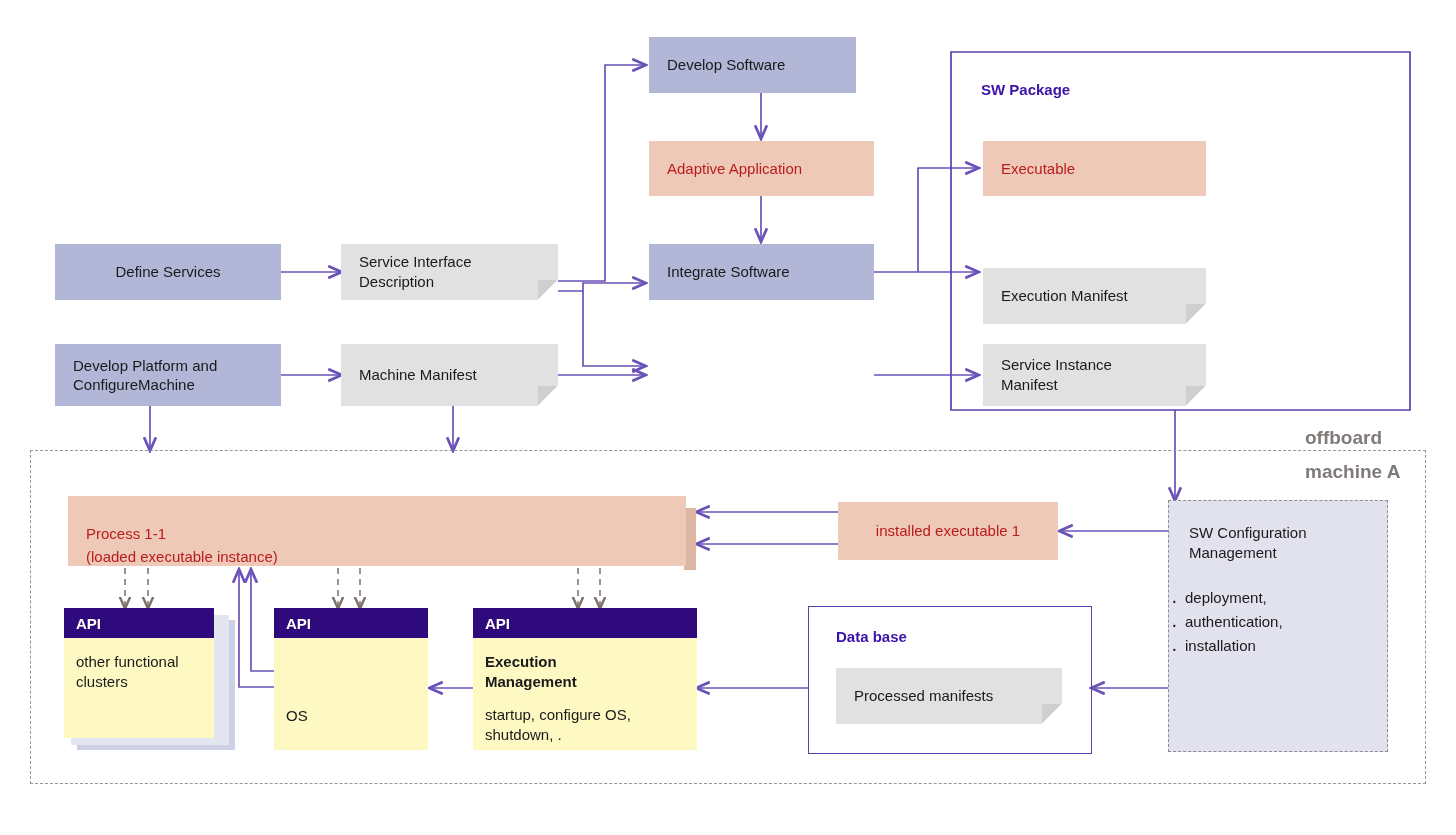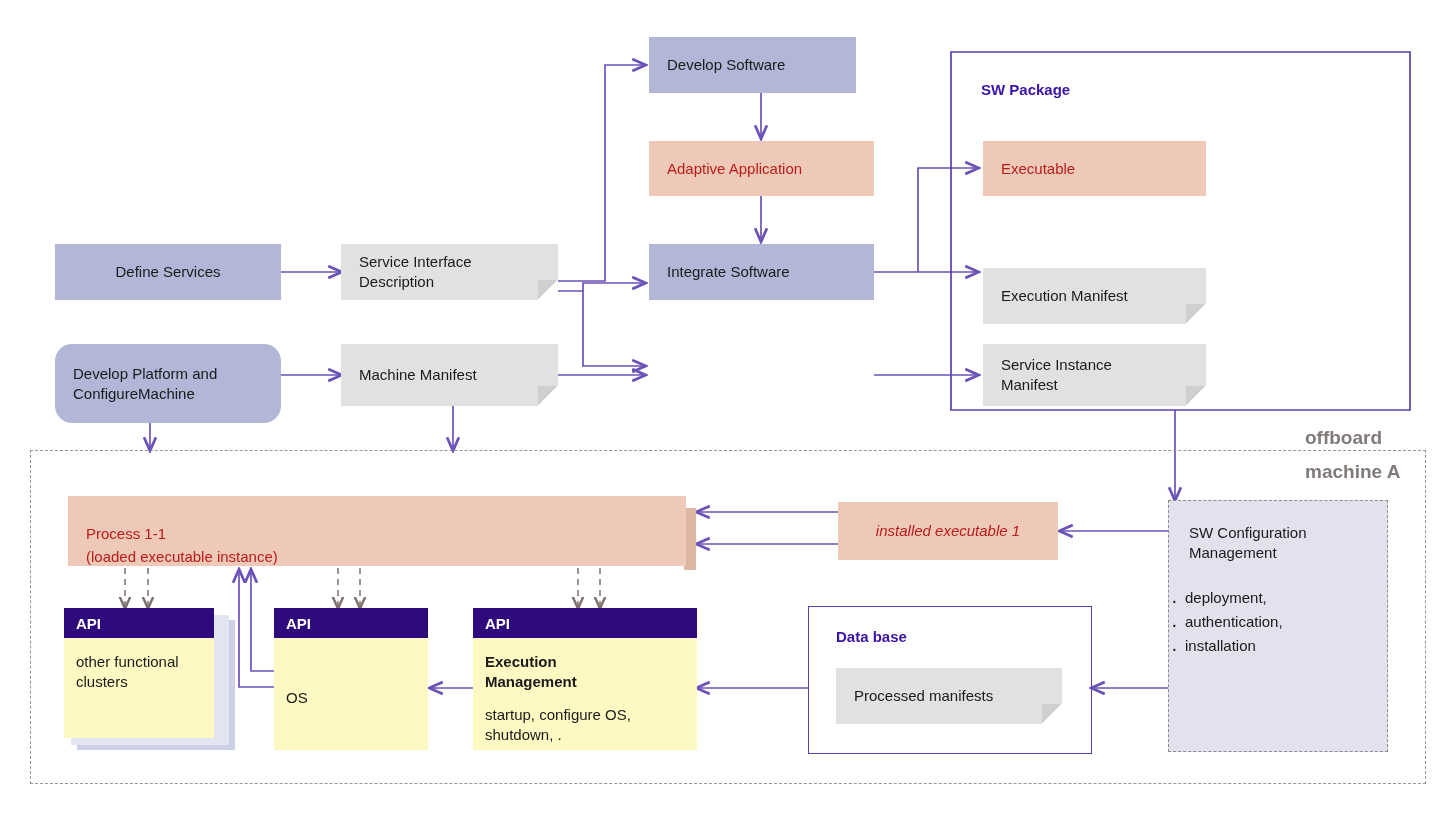--- a/index.html
+++ b/index.html
@@ -114,21 +114,21 @@
       <path d="M360,568 L360,608"></path>
       <path d="M578,568 L578,608"></path>
       <path d="M600,568 L600,608"></path>
     </g>
   </svg>
 
   <div class="box proc" style="left:55px;top:244px;width:226px;height:56px;justify-content:center;">
     <span class="lbl">Define Services</span>
   </div>
 
-  <div class="box proc" style="left:55px;top:344px;width:226px;height:79px;border-radius:17px;">
+  <div class="box proc" style="left:55px;top:344px;width:226px;height:62px;">
     <span class="lbl">Develop Platform and
 ConfigureMachine</span>
   </div>
 
   <div class="box doc" style="left:341px;top:244px;width:217px;height:56px;">
     <span class="lbl">Service Interface
 Description</span>
     <span class="fold"></span>
   </div>
 
@@ -180,37 +180,37 @@
   <div class="dashed-region" style="left:30px;top:450px;width:1396px;height:334px;border-top-color:#9b9391;"></div>
 
   <div class="box" style="left:684px;top:508px;width:12px;height:62px;background:#dcb6a2;"></div>
   <div class="box peach" style="left:68px;top:496px;width:618px;height:70px;align-items:flex-start;padding-top:28px;">
     <div style="display:flex;flex-direction:column;">
       <span>Process 1-1</span>
       <span style="margin-top:3px;">(loaded executable instance)</span>
     </div>
   </div>
 
-  <div class="box peach" style="left:838px;top:502px;width:220px;height:58px;justify-content:center;font-style:italic;">
+  <div class="box peach" style="left:838px;top:502px;width:220px;height:58px;justify-content:center;">
     <span class="lbl">installed executable 1</span>
   </div>
 
   <div class="stack-shadow" style="left:77px;top:620px;width:158px;height:130px;"></div>
   <div class="stack-shadow2" style="left:71px;top:615px;width:158px;height:130px;"></div>
   <div class="api-panel" style="left:64px;top:608px;width:150px;height:130px;">
     <div class="api-head">API</div>
     <div class="api-body">
       <span class="lbl">other functional
 clusters</span>
     </div>
   </div>
 
   <div class="api-panel" style="left:274px;top:608px;width:154px;height:142px;">
     <div class="api-head">API</div>
-    <div class="api-body" style="padding-top:50px;">
+    <div class="api-body" style="padding-top:68px;">
       <span class="lbl">OS</span>
     </div>
   </div>
 
   <div class="api-panel" style="left:473px;top:608px;width:224px;height:142px;">
     <div class="api-head">API</div>
     <div class="api-body">
       <span class="lbl t-strong">Execution
 Management</span>
       <div class="lbl t-sub">startup, configure OS,

